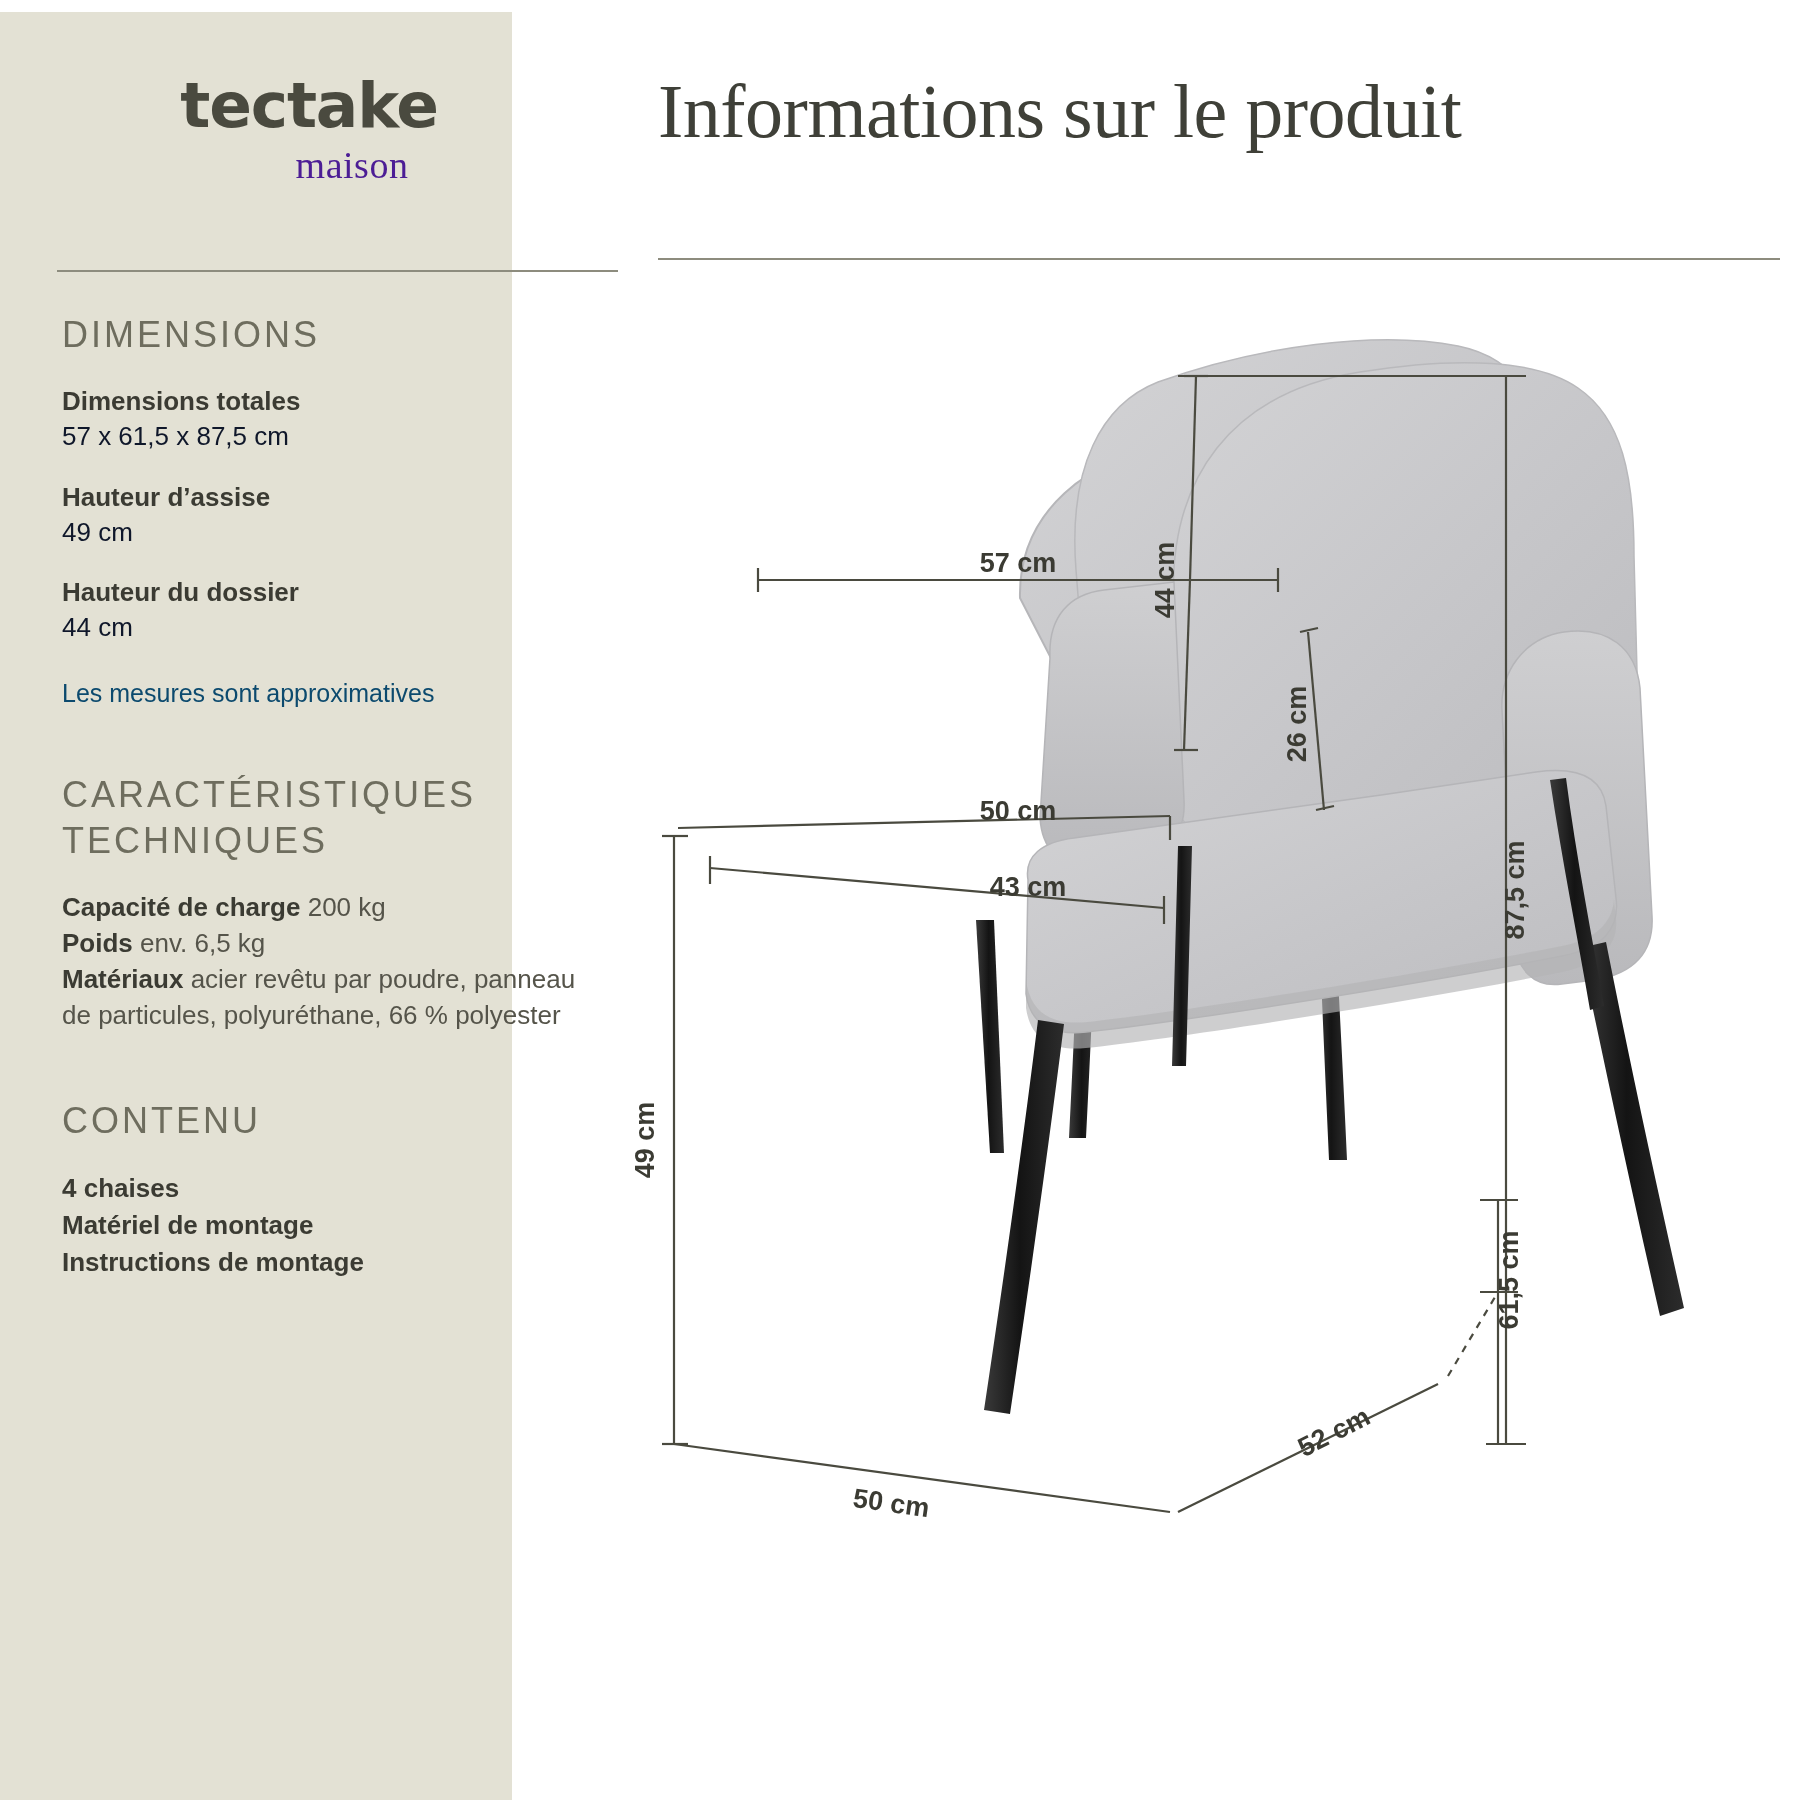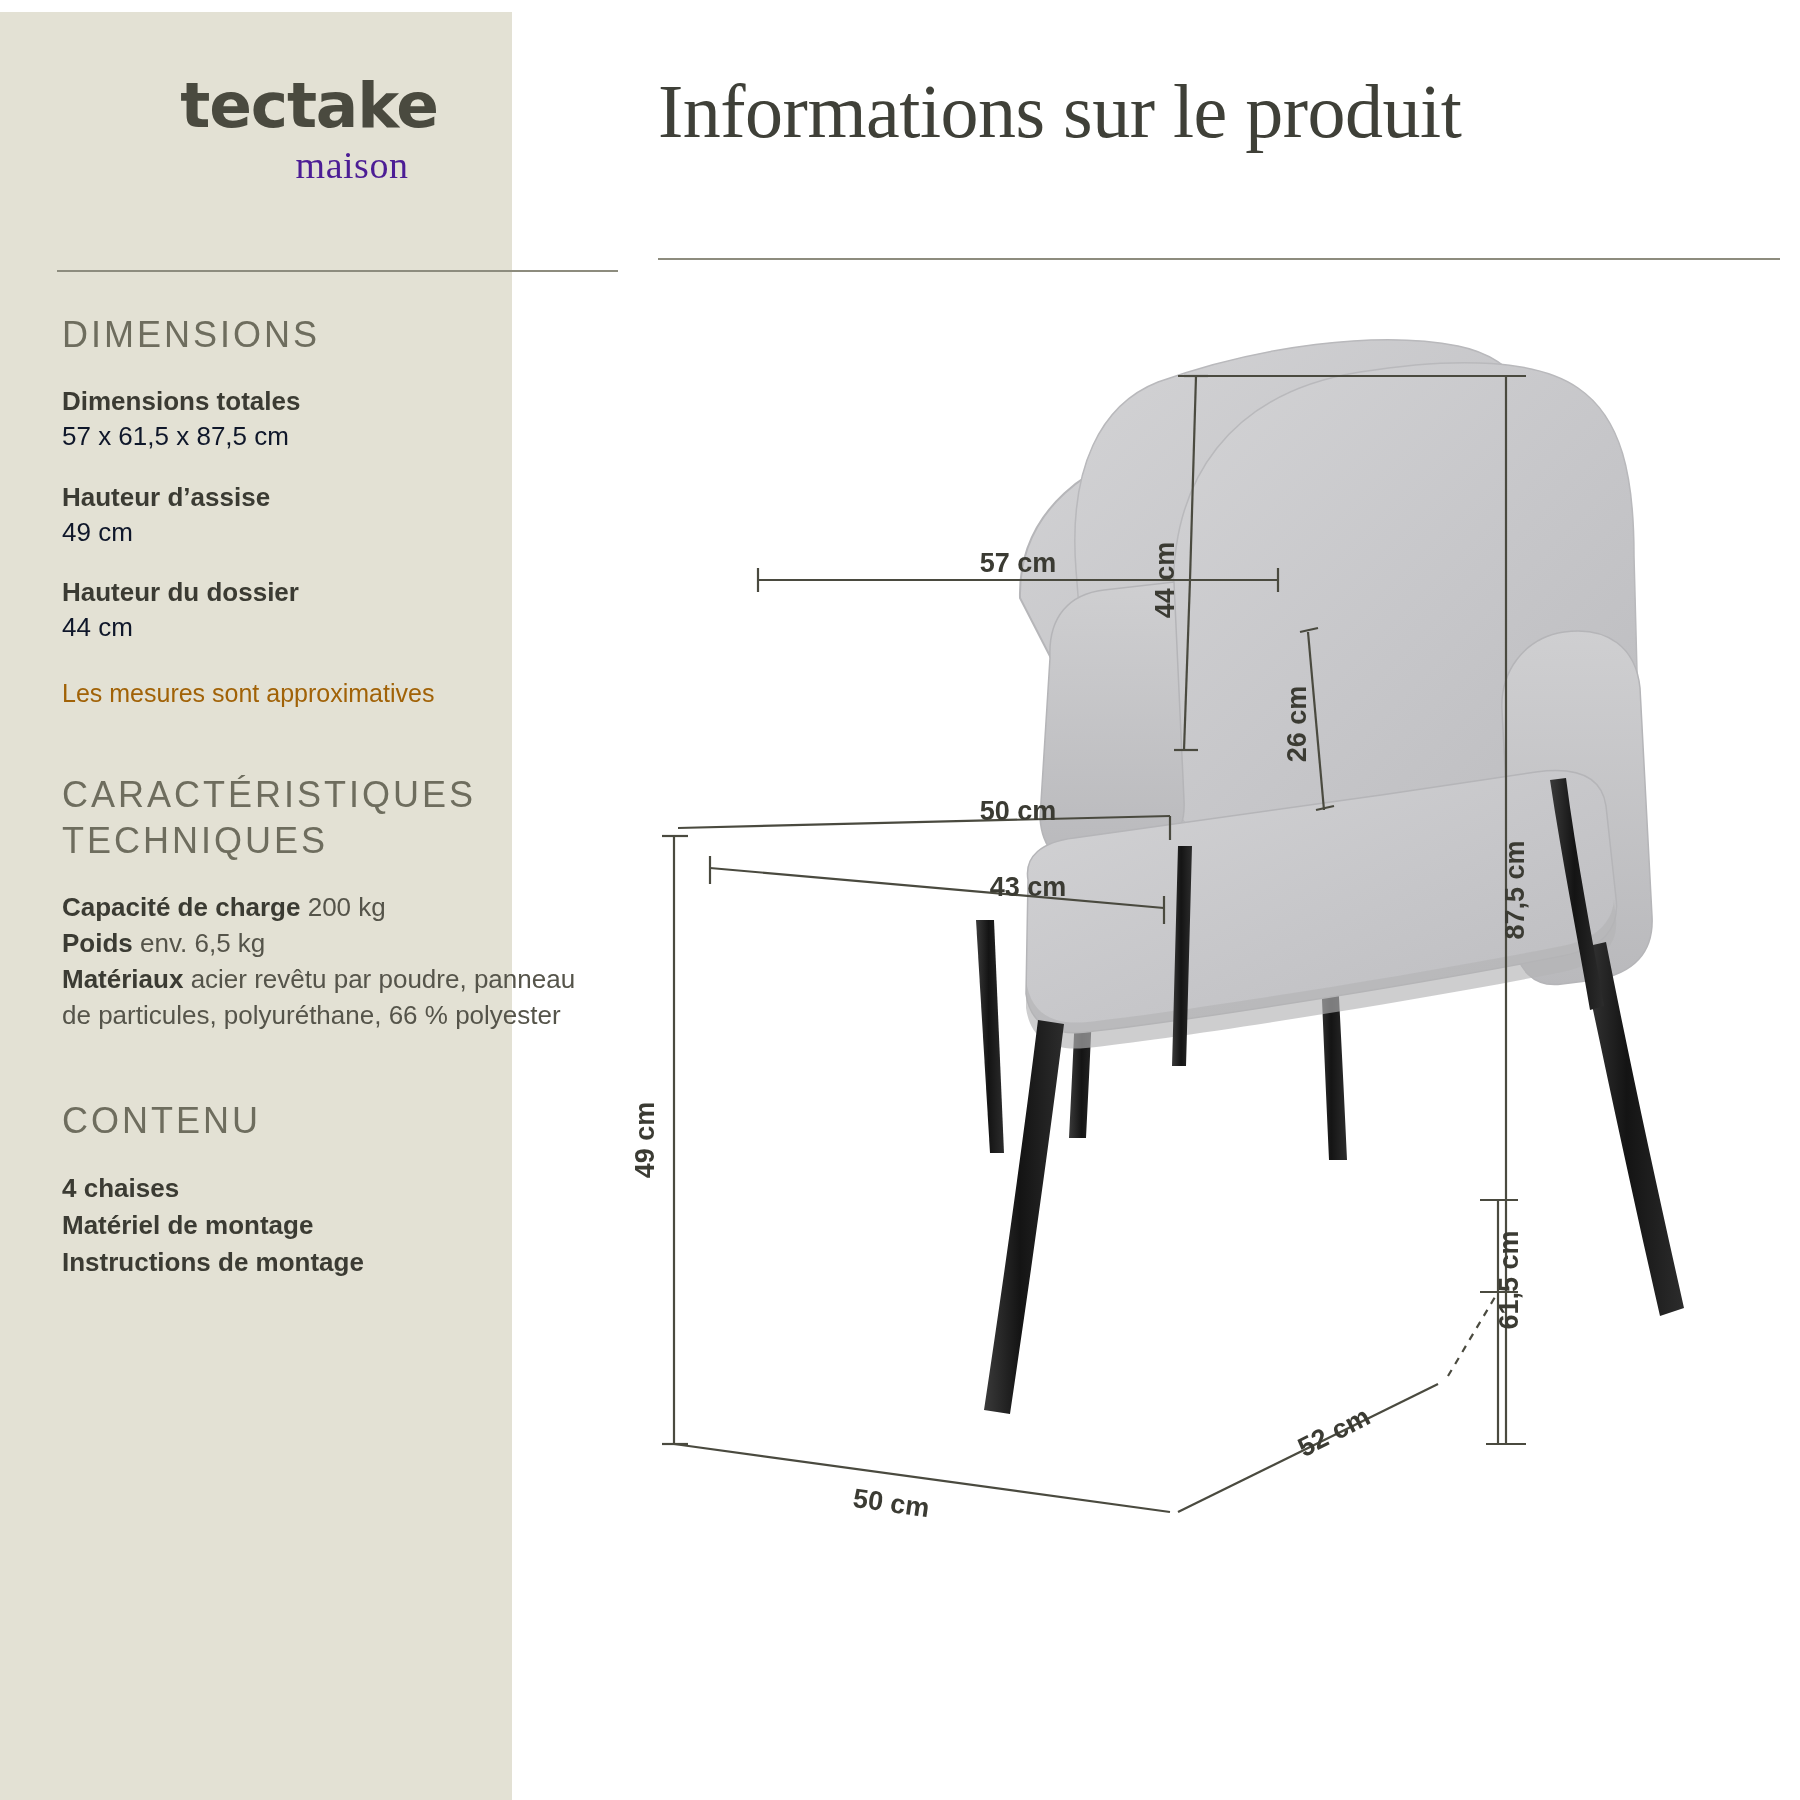--- a/index.html
+++ b/index.html
@@ -83,21 +83,21 @@
     color: #3b3b33;
     line-height: 1.34;
   }
   .blk .val {
     font-size: 26px;
     color: #0f172a;
     line-height: 1.34;
   }
   .note {
     font-size: 25px;
-    color: #a16207;
+    color: #0c4a6e;
     margin-top: 34px;
     margin-bottom: 0;
   }
   .spec-line {
     font-size: 26px;
     color: #55544a;
     line-height: 1.38;
   }
   .spec-line b {
     color: #3b3b33;

